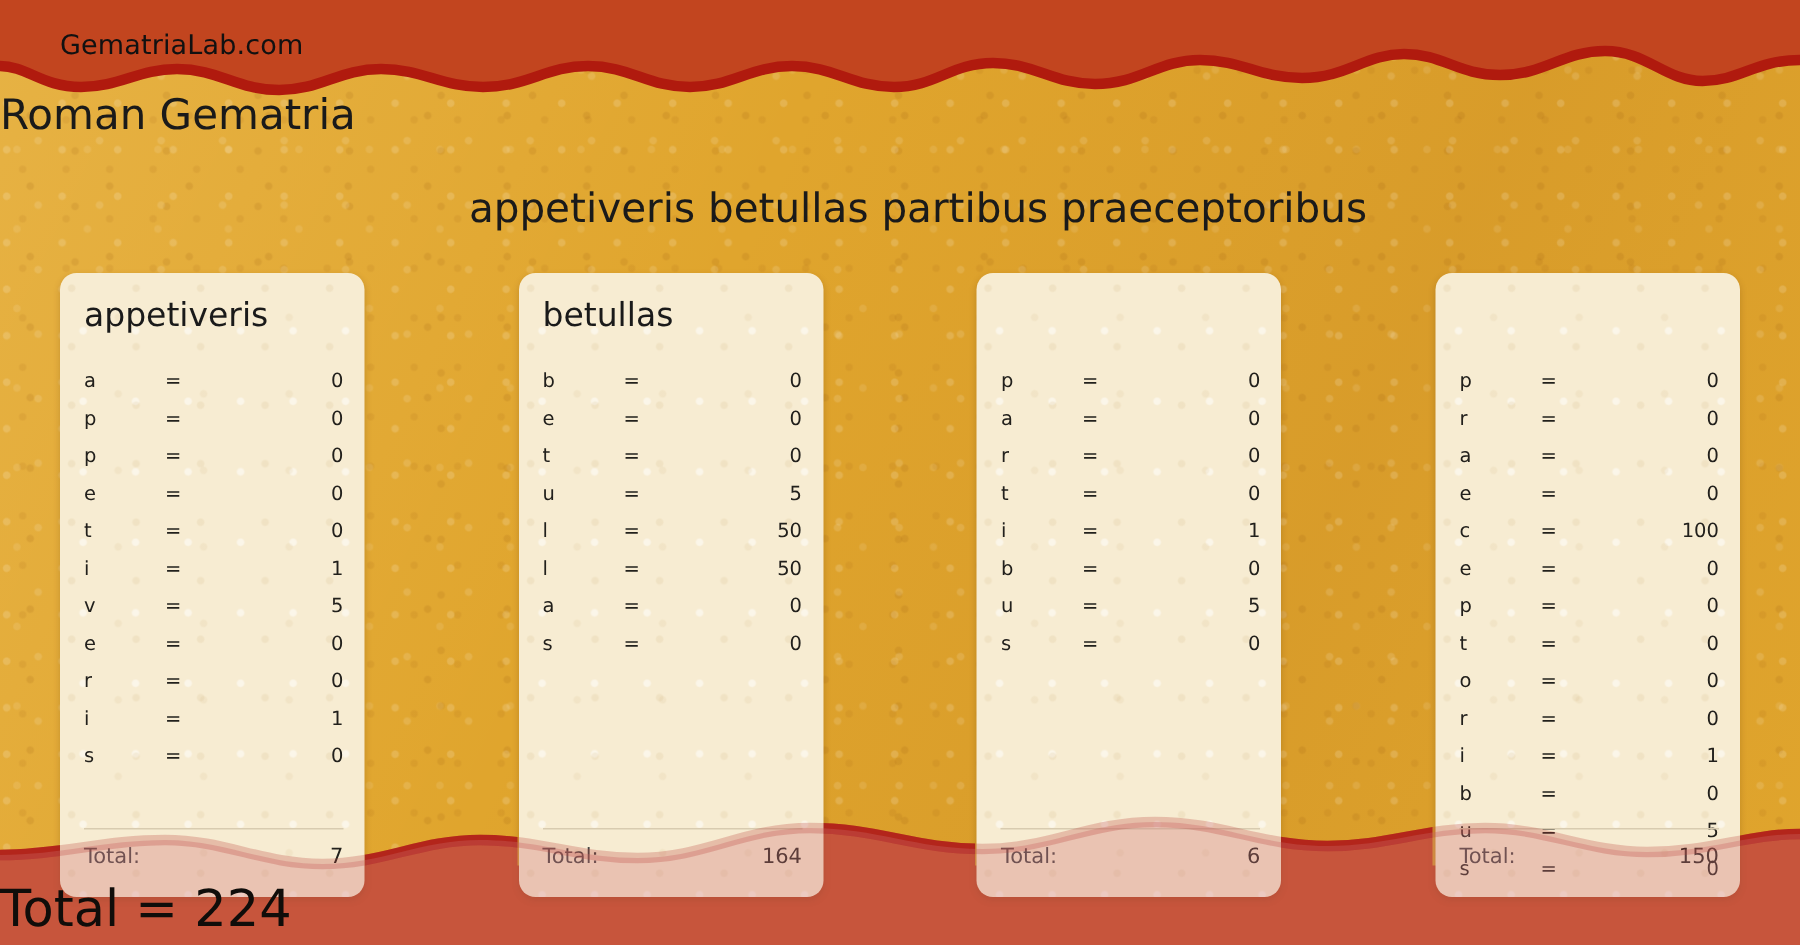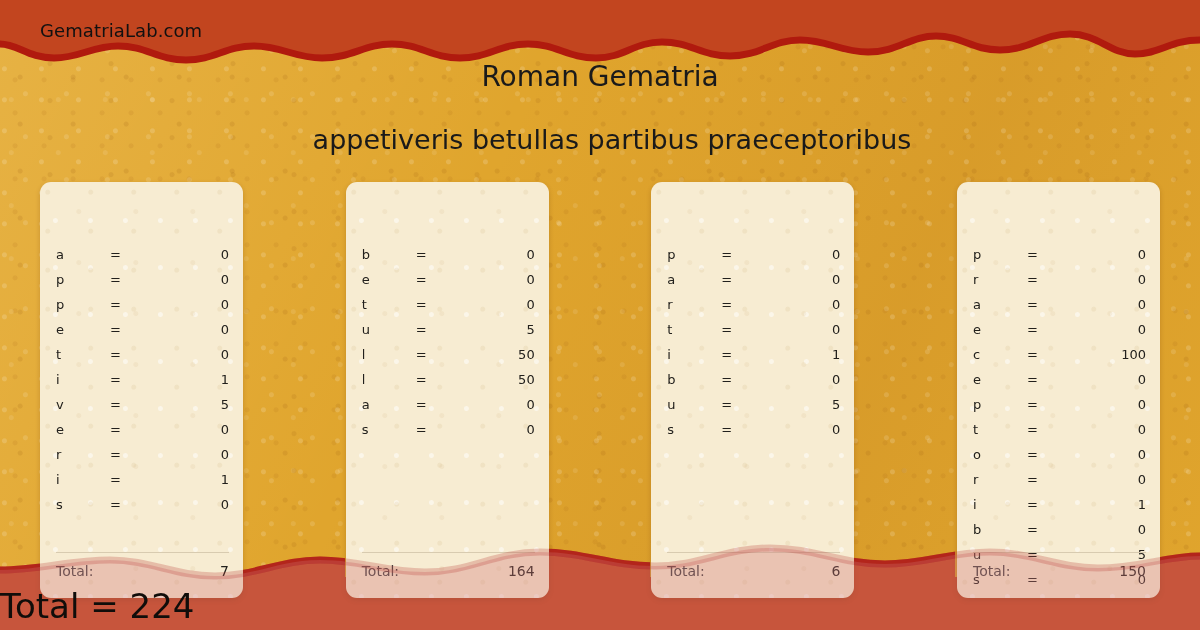--- a/index.html
+++ b/index.html
@@ -60,21 +60,20 @@
     color: #111111;
     letter-spacing: .1px;
     z-index: 6;
   }
 
   #page-title {
     position: absolute;
     left: 0;
     top: 60px;
     width: 1200px;
-    text-align: center;
     font-size: 28px;
     color: #1a1a1a;
     z-index: 4;
   }
   #phrase {
     position: absolute;
     left: 0;
     top: 124px;
     width: 1200px;
     text-align: center;
@@ -257,20 +256,21 @@
 
   <div id="site-name">GematriaLab.com</div>
 
   <div id="page-title">Roman Gematria</div>
   <div id="phrase">appetiveris betullas partibus praeceptoribus</div>
 
   <div id="cards">
 
     <div class="card">
       <div class="card-texture"></div>
+      <div class="card-title">appetiveris</div>
       <div class="rows">
         <div class="row">
           <span class="letter">a</span>
           <span class="eq">=</span>
           <span class="val">0</span>
         </div>
         <div class="row">
           <span class="letter">p</span>
           <span class="eq">=</span>
           <span class="val">0</span>
@@ -323,20 +323,21 @@
       </div>
       <div class="card-footer">
         <div class="card-divider"></div>
         <span class="total-label">Total:</span>
         <span class="total-value">7</span>
       </div>
     </div>
 
     <div class="card">
       <div class="card-texture"></div>
+      <div class="card-title">betullas</div>
       <div class="rows">
         <div class="row">
           <span class="letter">b</span>
           <span class="eq">=</span>
           <span class="val">0</span>
         </div>
         <div class="row">
           <span class="letter">e</span>
           <span class="eq">=</span>
           <span class="val">0</span>

